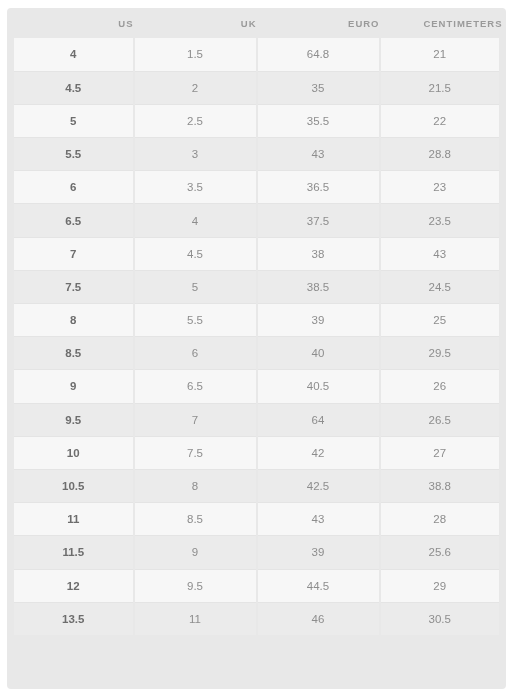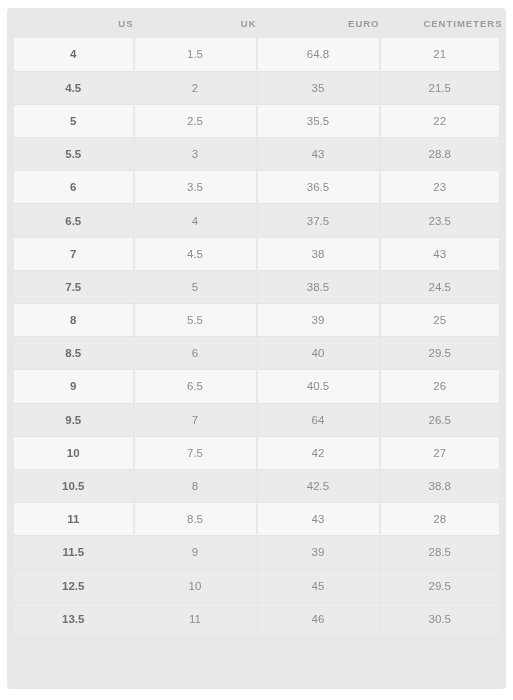--- a/index.html
+++ b/index.html
@@ -185,27 +185,27 @@
         <tr class="odd">
           <td>11</td>
           <td>8.5</td>
           <td>43</td>
           <td>28</td>
         </tr>
         <tr class="even">
           <td>11.5</td>
           <td>9</td>
           <td>39</td>
-          <td>28.5</td>
-        </tr>
-        <tr class="even">
-          <td>12.5</td>
-          <td>10</td>
-          <td>45</td>
-          <td>29.5</td>
+          <td>25.6</td>
+        </tr>
+        <tr class="odd">
+          <td>12</td>
+          <td>9.5</td>
+          <td>44.5</td>
+          <td>29</td>
         </tr>
         <tr class="even">
           <td>13.5</td>
           <td>11</td>
           <td>46</td>
           <td>30.5</td>
         </tr>
       </tbody>
   </table>
 </div>

